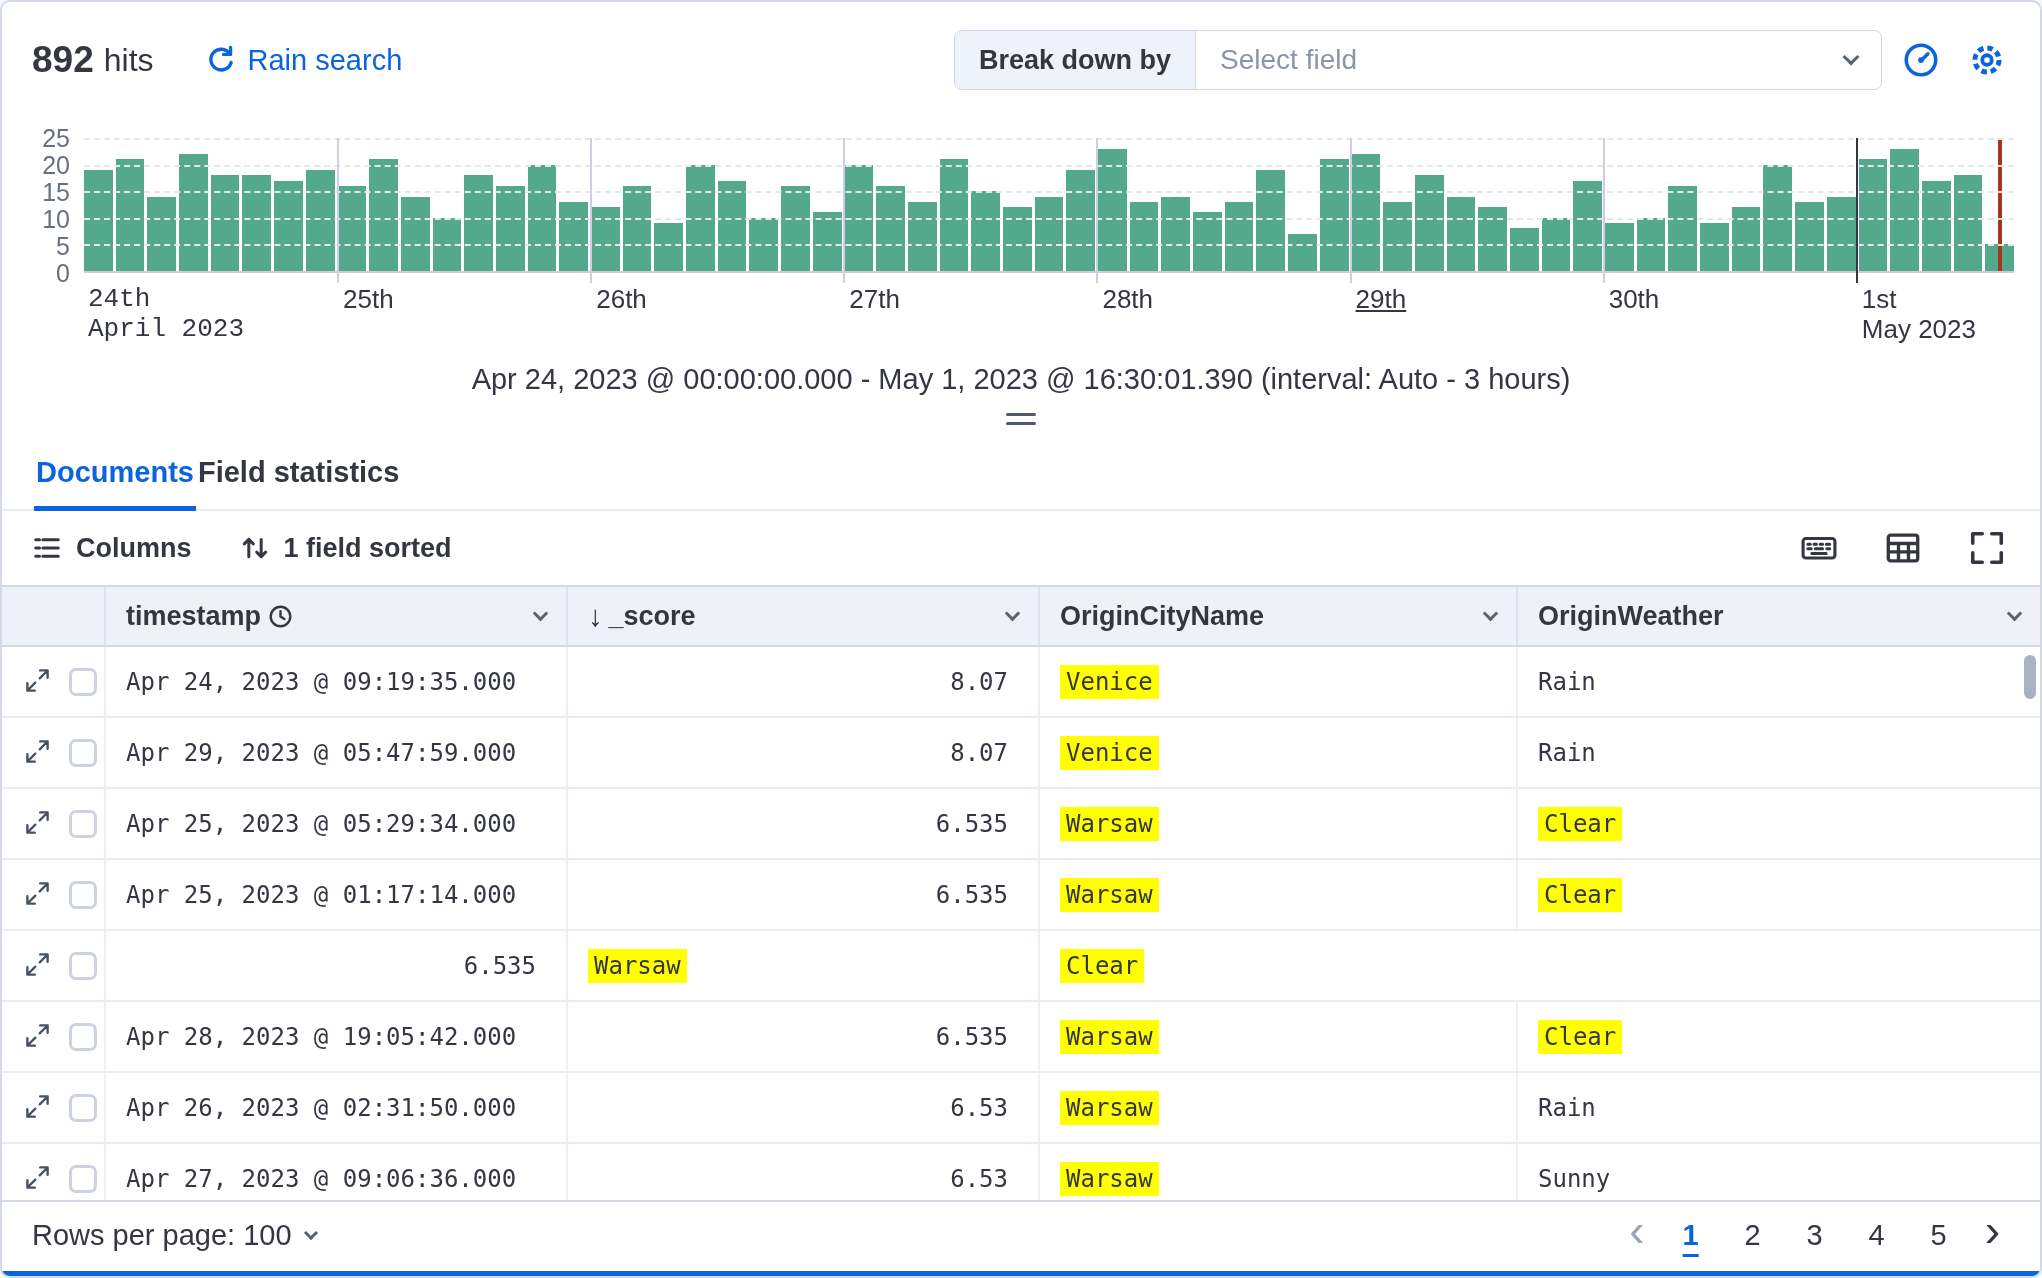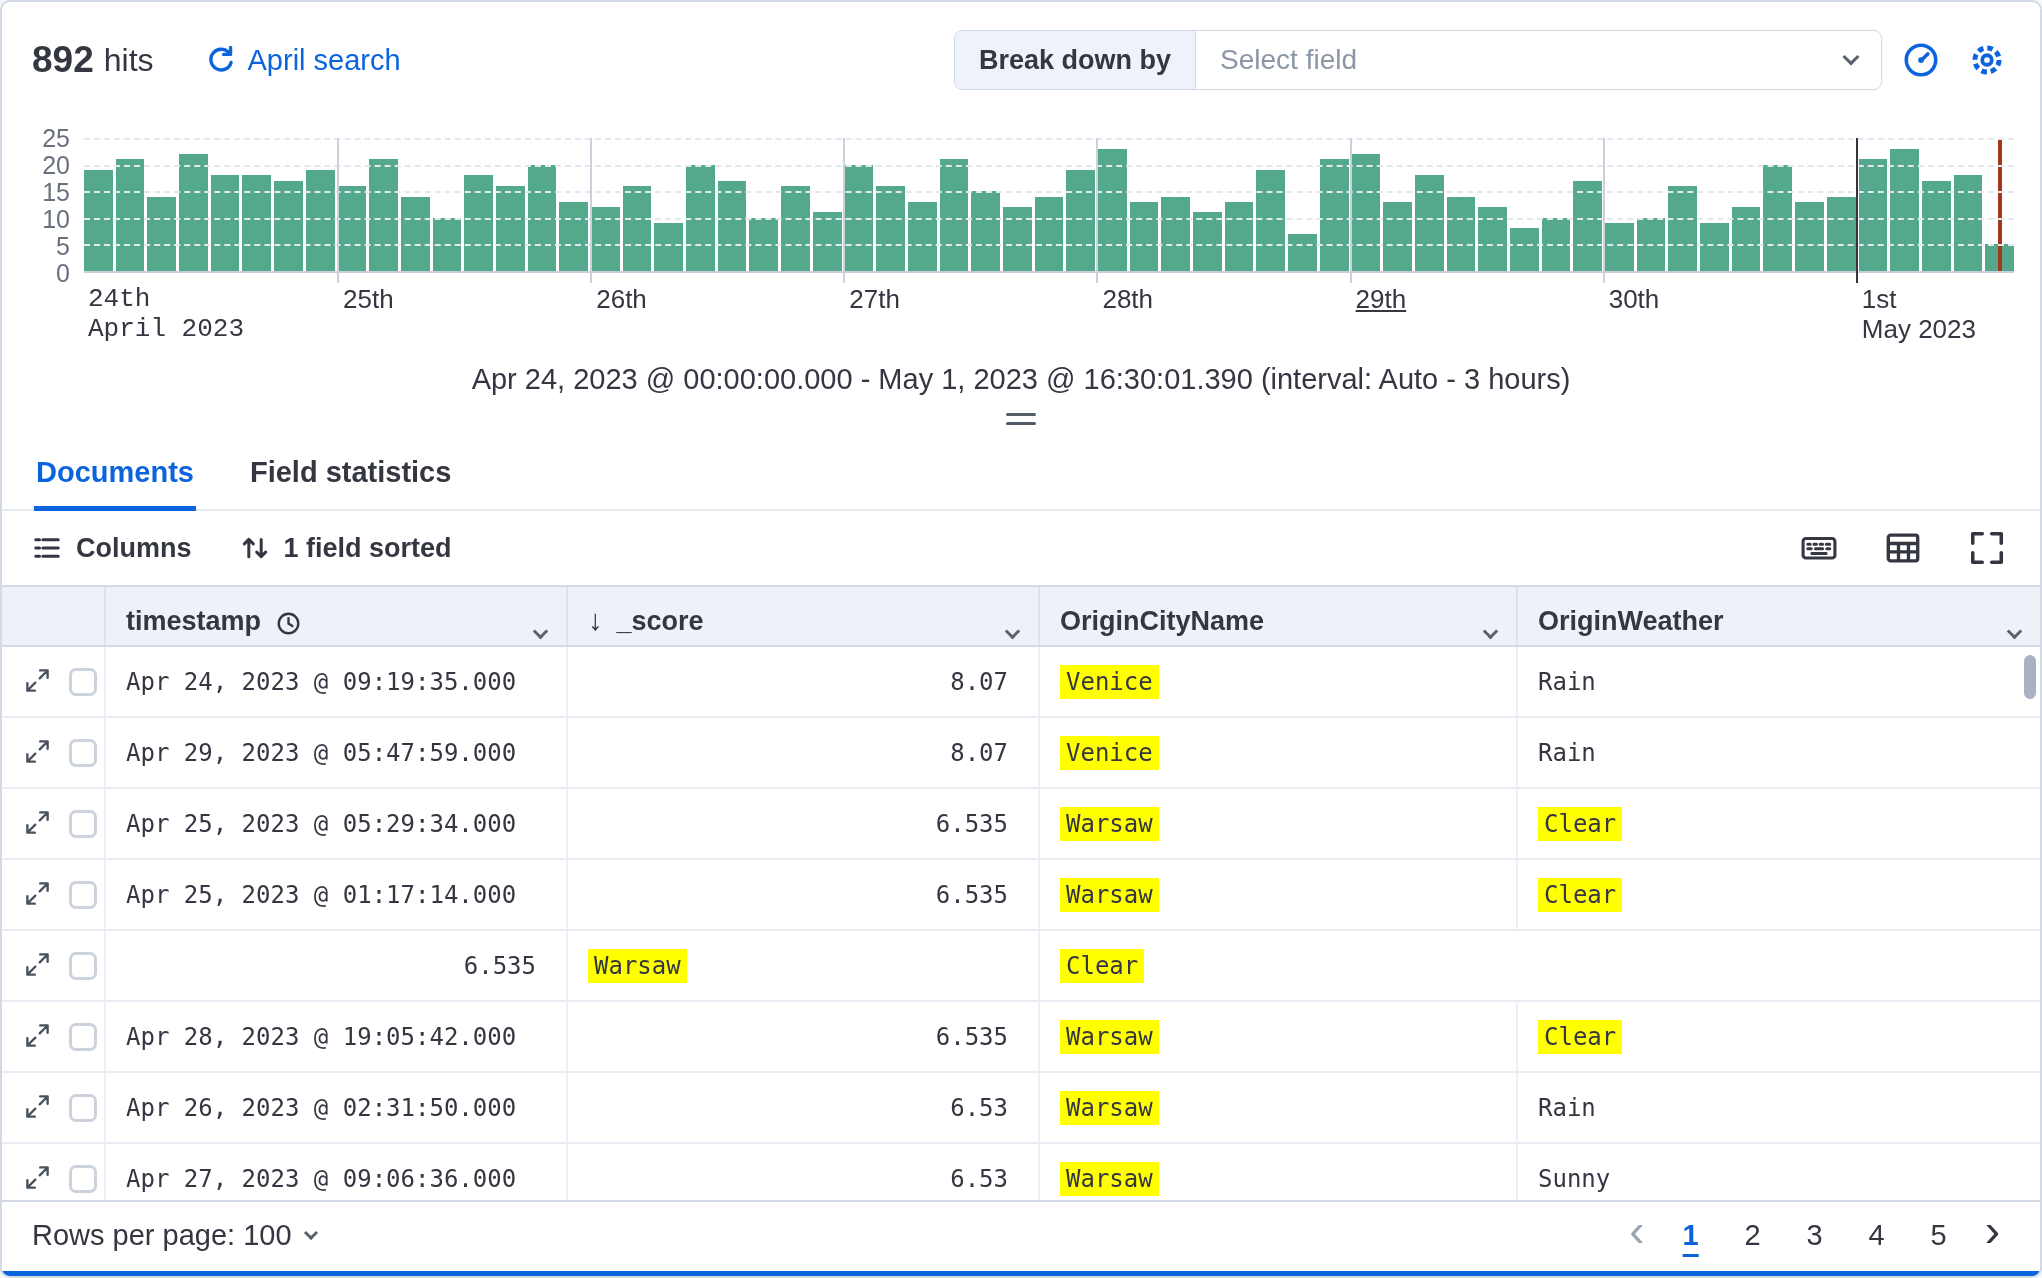--- a/index.html
+++ b/index.html
@@ -42,41 +42,41 @@
   .now-line { position:absolute; top:0; bottom:0; right:12px; width:4px; background:var(--now_line); }
   .xaxis { position:absolute; left:52px; right:0; top:100%; height:88px; }
   .xtick { position:absolute; top:12px; }
   .xmain, .xsub { font-size:26px; color:#343741; line-height:1.15; }
   .caption { flex:0 0 auto; text-align:center; font-size:29px; margin-top:2px; }
   .resize-handle { flex:0 0 auto; height:46px; display:flex; flex-direction:column; align-items:center;
                    justify-content:center; gap:6px; cursor:row-resize; }
   .resize-handle span { width:30px; height:3px; background:#535b68; border-radius:2px; }
 
   
-  .tabs { flex:0 0 auto; display:flex; gap:52px; padding:0 32px; border-bottom:2px solid #e6eaf1; }
+  .tabs { flex:0 0 auto; display:flex; padding:0 32px; border-bottom:2px solid #e6eaf1; }
   .tab { position:relative; padding:14px 2px 20px; font-size:29px; font-weight:700; cursor:pointer; }
   .tab.active { color:var(--accent); }
   .tab.active::after { content:""; position:absolute; left:0; right:0; bottom:-2px; height:5px; background:var(--accent); }
 
   
   .doc-toolbar { flex:0 0 auto; display:flex; align-items:center; gap:48px; padding:14px 30px; }
   .tb-btn { display:inline-flex; align-items:center; gap:14px; background:none; border:0; font-family:inherit;
             font-size:27px; font-weight:600; color:#343741; cursor:pointer; }
   .tb-btn svg { width:30px; height:30px; }
   .tb-right { margin-left:auto; display:flex; gap:38px; }
   .tb-icon { background:none; border:0; color:#343741; cursor:pointer; width:46px; height:46px;
              display:flex; align-items:center; justify-content:center; }
   .tb-icon svg { width:38px; height:38px; }
 
   
   .grid-wrap { flex:1 1 auto; border-top:2px solid #d3dae6; position:relative; overflow:hidden;
                display:flex; flex-direction:column; }
   .grid-header, .grid-row { display:grid; grid-template-columns:104px 462px 472px 478px 1fr; }
   .grid-header { background:#eef1f8; border-bottom:2px solid #d3dae6; flex:0 0 auto; height:60px; }
-  .gh-cell { display:flex; align-items:flex-end; gap:14px; padding:8px 20px; font-size:27px; font-weight:700;
+  .gh-cell { display:flex; align-items:center; gap:6px; padding:8px 20px; font-size:27px; font-weight:700;
              border-right:2px solid #dde2ec; cursor:pointer; }
   .gh-cell:last-child { border-right:0; }
   .gh-cell .chev { margin-left:auto; flex:0 0 auto; width:11px; height:11px; }
   .gh-cell svg.clock { width:27px; height:27px; flex:0 0 auto; }
   .sort-arrow { font-size:29px; font-weight:400; }
   .grid-body { flex:1 1 auto; }
   .grid-row { height:71px; border-bottom:2px solid #e9ecf3; background:#fff; }
   .cell { display:flex; align-items:center; padding:0 20px; border-right:2px solid #edf0f5; overflow:hidden; }
   .cell:last-child { border-right:0; }
   .mono { font-family:"DejaVu Sans Mono","Liberation Mono",monospace; font-size:24px; }
@@ -112,21 +112,21 @@
 <div class="app">
 
   <div class="topbar">
     <span class="hits-count">892</span>
     <span class="hits-label">hits</span>
     <button class="reset-btn">
       <svg viewBox="0 0 16 16">
         <path d="M13.4 9.3A5.5 5.5 0 1 1 12.6 4.6" fill="none" stroke="currentColor" stroke-width="1.8" stroke-linecap="round"></path>
         <path d="M13.1 1.3v3.7H9.4" fill="none" stroke="currentColor" stroke-width="1.8" stroke-linecap="round" stroke-linejoin="round"></path>
       </svg>
-      <span>April search</span>
+      <span>Rain search</span>
     </button>
 
     <div class="breakdown">
       <span class="bd-label">Break down by</span>
       <div class="bd-select">
         <span class="bd-placeholder">Select field</span>
         <span class="chev"></span>
       </div>
     </div>
 

